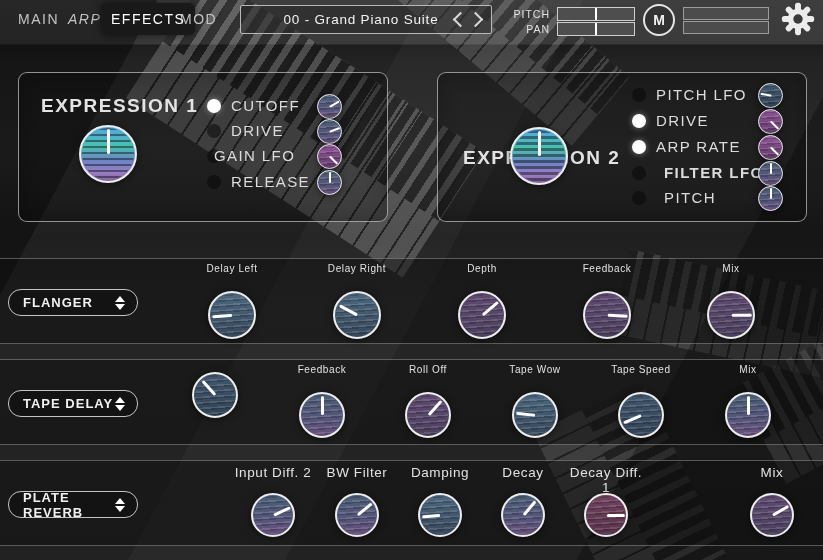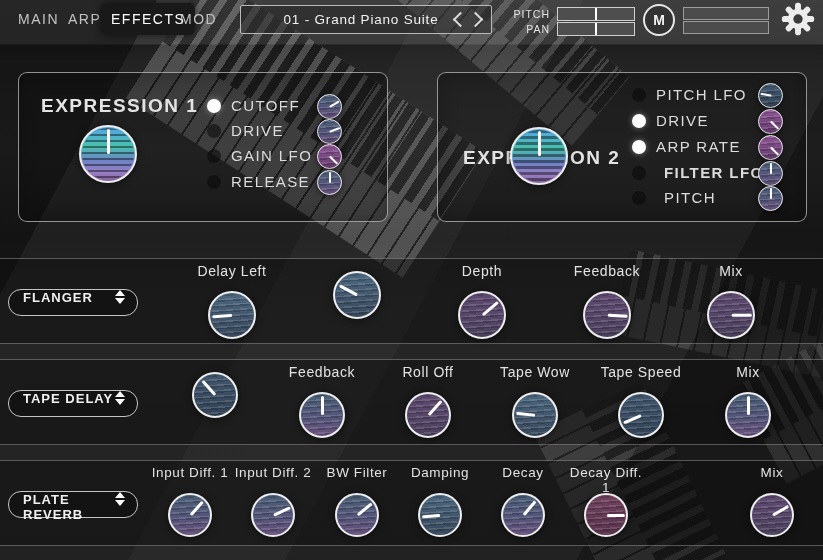--- a/index.html
+++ b/index.html
@@ -46,51 +46,51 @@
   .knob.lg::before{background:repeating-linear-gradient(180deg, rgba(0,0,0,.42) 0 2.5px, transparent 2.5px 6px);}
   .c-rainbow{background:linear-gradient(180deg,#55a8dc 4%,#49c0ae 36%,#6d84c6 62%,#9a7ec4 84%,#84659f 100%);}
   .c-blue{background:linear-gradient(180deg,#4d6880,#37485c);}
   .c-steel{background:linear-gradient(180deg,#42586e,#324356);}
   .c-duo{background:linear-gradient(180deg,#4b5f76 0%,#53567a 52%,#67517c 100%);}
   .c-violet{background:linear-gradient(180deg,#5f4a70 0%,#554668 55%,#4a3f5c 100%);}
   .c-orchid{background:linear-gradient(180deg,#8c5594,#663d6f);}
   .c-magenta{background:linear-gradient(180deg,#71435f,#59334b);}
   
   .band{position:absolute;left:0;width:823px;height:84px;background:rgba(14,14,14,.46);border-top:1px solid rgba(200,200,200,.38);border-bottom:1px solid rgba(200,200,200,.38);}
-  .dd{position:absolute;left:8px;width:128px;height:25px;border:1.5px solid #c4c4c4;border-radius:13px;background:rgba(18,18,18,.8);display:flex;cursor:pointer;}
+  .dd{position:absolute;left:8px;width:128px;height:25px;border:1.5px solid #c4c4c4;border-radius:13px;background:rgba(18,18,18,.8);display:flex;align-items:center;cursor:pointer;}
   .dd-label{flex:1;color:#f0f0f0;font-size:13px;font-weight:bold;letter-spacing:1px;padding-left:14px;}
   .dd-arrows{display:flex;flex-direction:column;gap:2px;padding-right:12px;}
   .dd-arrows i{display:block;width:0;height:0;border-left:5px solid transparent;border-right:5px solid transparent;}
   .dd-arrows .up{border-bottom:6px solid #fff;}
   .dd-arrows .down{border-top:6px solid #fff;}
   .param{position:absolute;top:4px;width:104px;text-align:center;}
-  .param .plabel{color:#e2e2e2;font-size:14px;letter-spacing:.6px;height:20px;}
+  .param .plabel{color:#e2e2e2;font-size:10px;letter-spacing:.6px;height:20px;}
   .param .knob{position:relative;margin:8px auto 0;}
   .band.b3 .param{width:84px;}
   .band.b3 .plabel{font-size:13.5px;}
 </style>
 </head>
 <body>
 
 <div id="app">
 
   <div class="deco-keys" style="left:380px;top:-14px;width:250px;height:90px;transform:rotate(40deg);opacity:.16;"></div>
   <div class="deco-keys" style="left:140px;top:50px;width:330px;height:150px;transform:rotate(33deg);opacity:.22;"></div>
   <div class="deco-keys" style="left:618px;top:272px;width:230px;height:86px;transform:rotate(12deg);opacity:.14;"></div>
   <div class="deco-keys" style="left:752px;top:345px;width:150px;height:110px;transform:rotate(-28deg);opacity:.16;"></div>
   <div class="deco-keys" style="left:520px;top:455px;width:240px;height:120px;transform:rotate(64deg);opacity:.13;"></div>
   <div class="streaks"></div>
 
   <div class="tab" style="left:8px;">MAIN</div>
-  <div class="tab" style="left:58px;">ARP</div>
+  <div class="tab" style="left:58px;font-style:italic;">ARP</div>
   <div class="tab active" style="left:101px;">EFFECTS</div>
   <div class="tab" style="left:170px;">MOD</div>
 
   <div class="preset-box">
-    <div class="preset-text">01 - Grand Piano Suite</div>
+    <div class="preset-text">00 - Grand Piano Suite</div>
     <span class="chev prev"></span>
     <span class="chev next"></span>
   </div>
 
   <div class="tinylabel" style="left:510px;top:8px;">PITCH</div>
   <div class="tinylabel" style="left:510px;top:23px;">PAN</div>
   <div class="hslider" style="left:557px;top:7px;"></div>
   <div class="hslider" style="left:557px;top:22px;"></div>
 
   <div class="mbtn">M</div>
@@ -119,21 +119,21 @@
     <div class="xtitle" style="left:22px;top:22px;">EXPRESSION 1</div>
     <div class="knob lg c-rainbow" style="left:60px;top:52px;">
       <div class="pointer" style="transform: rotate(0deg);"></div>
     </div>
     <div class="radio on" style="left:188px;top:26px;"></div>
     <div class="radio" style="left:188px;top:51px;"></div>
     <div class="radio" style="left:188px;top:76px;"></div>
     <div class="radio" style="left:188px;top:102px;"></div>
     <div class="xrow-label" style="left:212px;top:24px;">CUTOFF</div>
     <div class="xrow-label" style="left:212px;top:49px;">DRIVE</div>
-    <div class="xrow-label" style="left:212px;top:74px;">GAIN LFO</div>
+    <div class="xrow-label" style="left:195px;top:74px;">GAIN LFO</div>
     <div class="xrow-label" style="left:212px;top:100px;">RELEASE</div>
     <div class="knob sm c-duo" style="left:298px;top:21px;">
         <div class="pointer" style="transform: rotate(60deg);"></div>
       </div>
     <div class="knob sm c-duo" style="left:298px;top:46px;">
         <div class="pointer" style="transform: rotate(70deg);"></div>
       </div>
     <div class="knob sm c-orchid" style="left:298px;top:71px;">
         <div class="pointer" style="transform: rotate(135deg);"></div>
       </div>
@@ -182,20 +182,21 @@
           <i class="down"></i>
         </div>
     </div>
     <div class="param" style="left:180px;">
       <div class="plabel">Delay Left</div>
       <div class="knob c-blue" style="width:44px;height:44px;">
           <div class="pointer" style="transform: rotate(-95deg);"></div>
         </div>
     </div>
     <div class="param" style="left:305px;">
+      <div class="plabel">Delay Right</div>
       <div class="knob c-blue" style="width:44px;height:44px;">
           <div class="pointer" style="transform: rotate(-62deg);"></div>
         </div>
     </div>
     <div class="param" style="left:430px;">
       <div class="plabel">Depth</div>
       <div class="knob c-violet" style="width:44px;height:44px;">
           <div class="pointer" style="transform: rotate(50deg);"></div>
         </div>
     </div>
@@ -259,26 +260,20 @@
   </div>
 
   <div class="band b3" style="top:460px;">
     <div class="dd" style="top:30px;">
       <div class="dd-label">PLATE REVERB</div>
       <div class="dd-arrows">
           <i class="up"></i>
           <i class="down"></i>
         </div>
     </div>
-    <div class="param" style="left:148px;">
-      <div class="plabel">Input Diff. 1</div>
-      <div class="knob c-duo" style="width:40px;height:40px;">
-          <div class="pointer" style="transform: rotate(42deg);"></div>
-        </div>
-    </div>
     <div class="param" style="left:231px;">
       <div class="plabel">Input Diff. 2</div>
       <div class="knob c-duo" style="width:40px;height:40px;">
           <div class="pointer" style="transform: rotate(65deg);"></div>
         </div>
     </div>
     <div class="param" style="left:315px;">
       <div class="plabel">BW Filter</div>
       <div class="knob c-duo" style="width:40px;height:40px;">
           <div class="pointer" style="transform: rotate(50deg);"></div>

